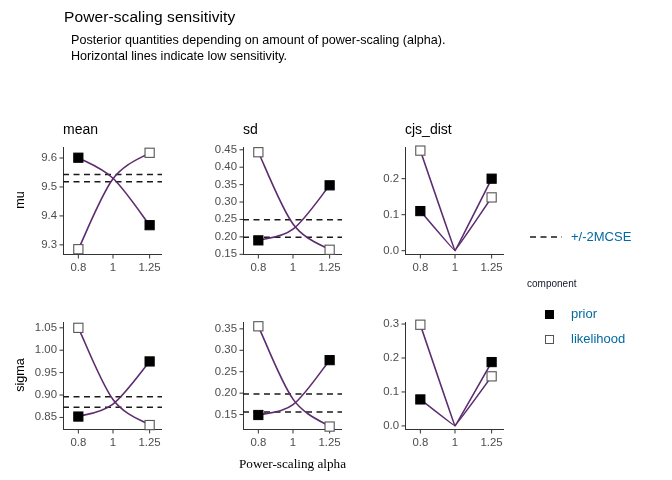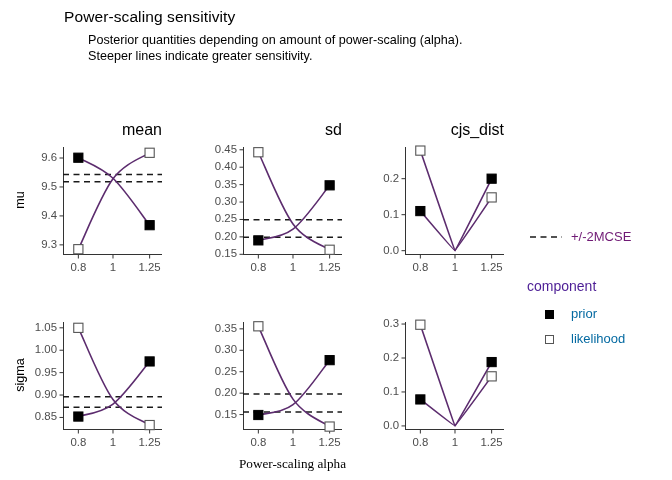--- a/index.html
+++ b/index.html
@@ -1,58 +1,58 @@
 <!DOCTYPE html>
 <html><head>
 <meta charset="utf-8">
 <style>
   html,body{margin:0;padding:0;background:#ffffff;}
   body{width:672px;height:480px;position:relative;overflow:hidden;
        font-family:"Liberation Sans","DejaVu Sans",sans-serif;color:#000;}
 
   .title{position:absolute;left:64px;top:8px;font-size:15.5px;color:#000;letter-spacing:.1px;}
-  .subtitle{position:absolute;left:88px;top:33px;font-size:12.6px;line-height:15.6px;color:#000;}
+  .subtitle{position:absolute;left:71px;top:33px;font-size:12.6px;line-height:15.6px;color:#000;}
   .subtitle div{white-space:nowrap;}
 
   .plot-area{position:absolute;left:0;top:0;width:672px;height:480px;}
 
-  .strip-col{position:absolute;font-size:16px;color:#000;text-align:right;}
+  .strip-col{position:absolute;font-size:14px;color:#000;text-align:left;}
   .strip-row{position:absolute;font-size:12.6px;color:#000;
              transform-origin:50% 50%;transform:rotate(-90deg);white-space:nowrap;text-align:center;}
 
   .panel{position:absolute;box-sizing:border-box;}
   .panel svg{display:block;overflow:visible;}
 
   .axis-line{stroke:#333333;stroke-width:1;}
   .tick-mark{stroke:#333333;stroke-width:1;}
   .mcse-line{stroke:#1a1a1a;stroke-width:1.5;stroke-dasharray:6 4.5;fill:none;}
   .series-line{stroke:#5c2c6e;stroke-width:1.6;fill:none;}
   .mk-prior{fill:#000000;stroke:#000000;stroke-width:1;}
   .mk-lik{fill:#ffffff;stroke:#555555;stroke-width:1.1;}
 
   .ytick-lab{position:absolute;font-size:11.4px;color:#4d4d4d;text-align:right;white-space:nowrap;}
   .xtick-lab{position:absolute;font-size:11.4px;color:#4d4d4d;text-align:center;white-space:nowrap;}
 
   .axis-title-x{position:absolute;font-size:13.2px;color:#000;text-align:center;white-space:nowrap;font-family:Liberation Serif, serif;}
 
   .legend{position:absolute;}
   .legend-mcse{position:absolute;}
-  .legend-mcse .lab{position:absolute;font-size:13px;color:#701a75;white-space:nowrap;}
-  .legend-title{position:absolute;font-size:14px;color:#4c1d95;white-space:nowrap;}
+  .legend-mcse .lab{position:absolute;font-size:13px;color:#0369a1;white-space:nowrap;}
+  .legend-title{position:absolute;font-size:10px;color:#0f172a;white-space:nowrap;}
   .legend-item-lab{position:absolute;font-size:13px;color:#0369a1;white-space:nowrap;}
   .key-prior{position:absolute;width:9px;height:9px;background:#000;}
   .key-lik{position:absolute;width:9px;height:9px;background:#fff;border:1.1px solid #555;box-sizing:border-box;}
 </style>
 </head>
 <body>
 
 <div class="title">Power-scaling sensitivity</div>
 <div class="subtitle">
   <div>Posterior quantities depending on amount of power-scaling (alpha).</div>
-  <div>Steeper lines indicate greater sensitivity.</div>
+  <div>Horizontal lines indicate low sensitivity.</div>
 </div>
 
 <div class="plot-area" id="plot-area">
     <div class="strip-col" style="left: 63px; top: 121px; width: 99px;">mean</div>
     <div class="strip-col" style="left: 243px; top: 121px; width: 99px;">sd</div>
     <div class="strip-col" style="left: 405px; top: 121px; width: 99px;">cjs_dist</div>
     <div class="strip-row" style="width: 108px; left: -34px; top: 193px;">mu</div>
     <div class="strip-row" style="width: 108px; left: -34px; top: 368px;">sigma</div>
     <div class="ytick-lab" style="width: 46px; left: 11px; top: 237.866px; text-align: right;">9.3</div>
     <div class="ytick-lab" style="width: 46px; left: 11px; top: 208.912px;">9.4</div>

